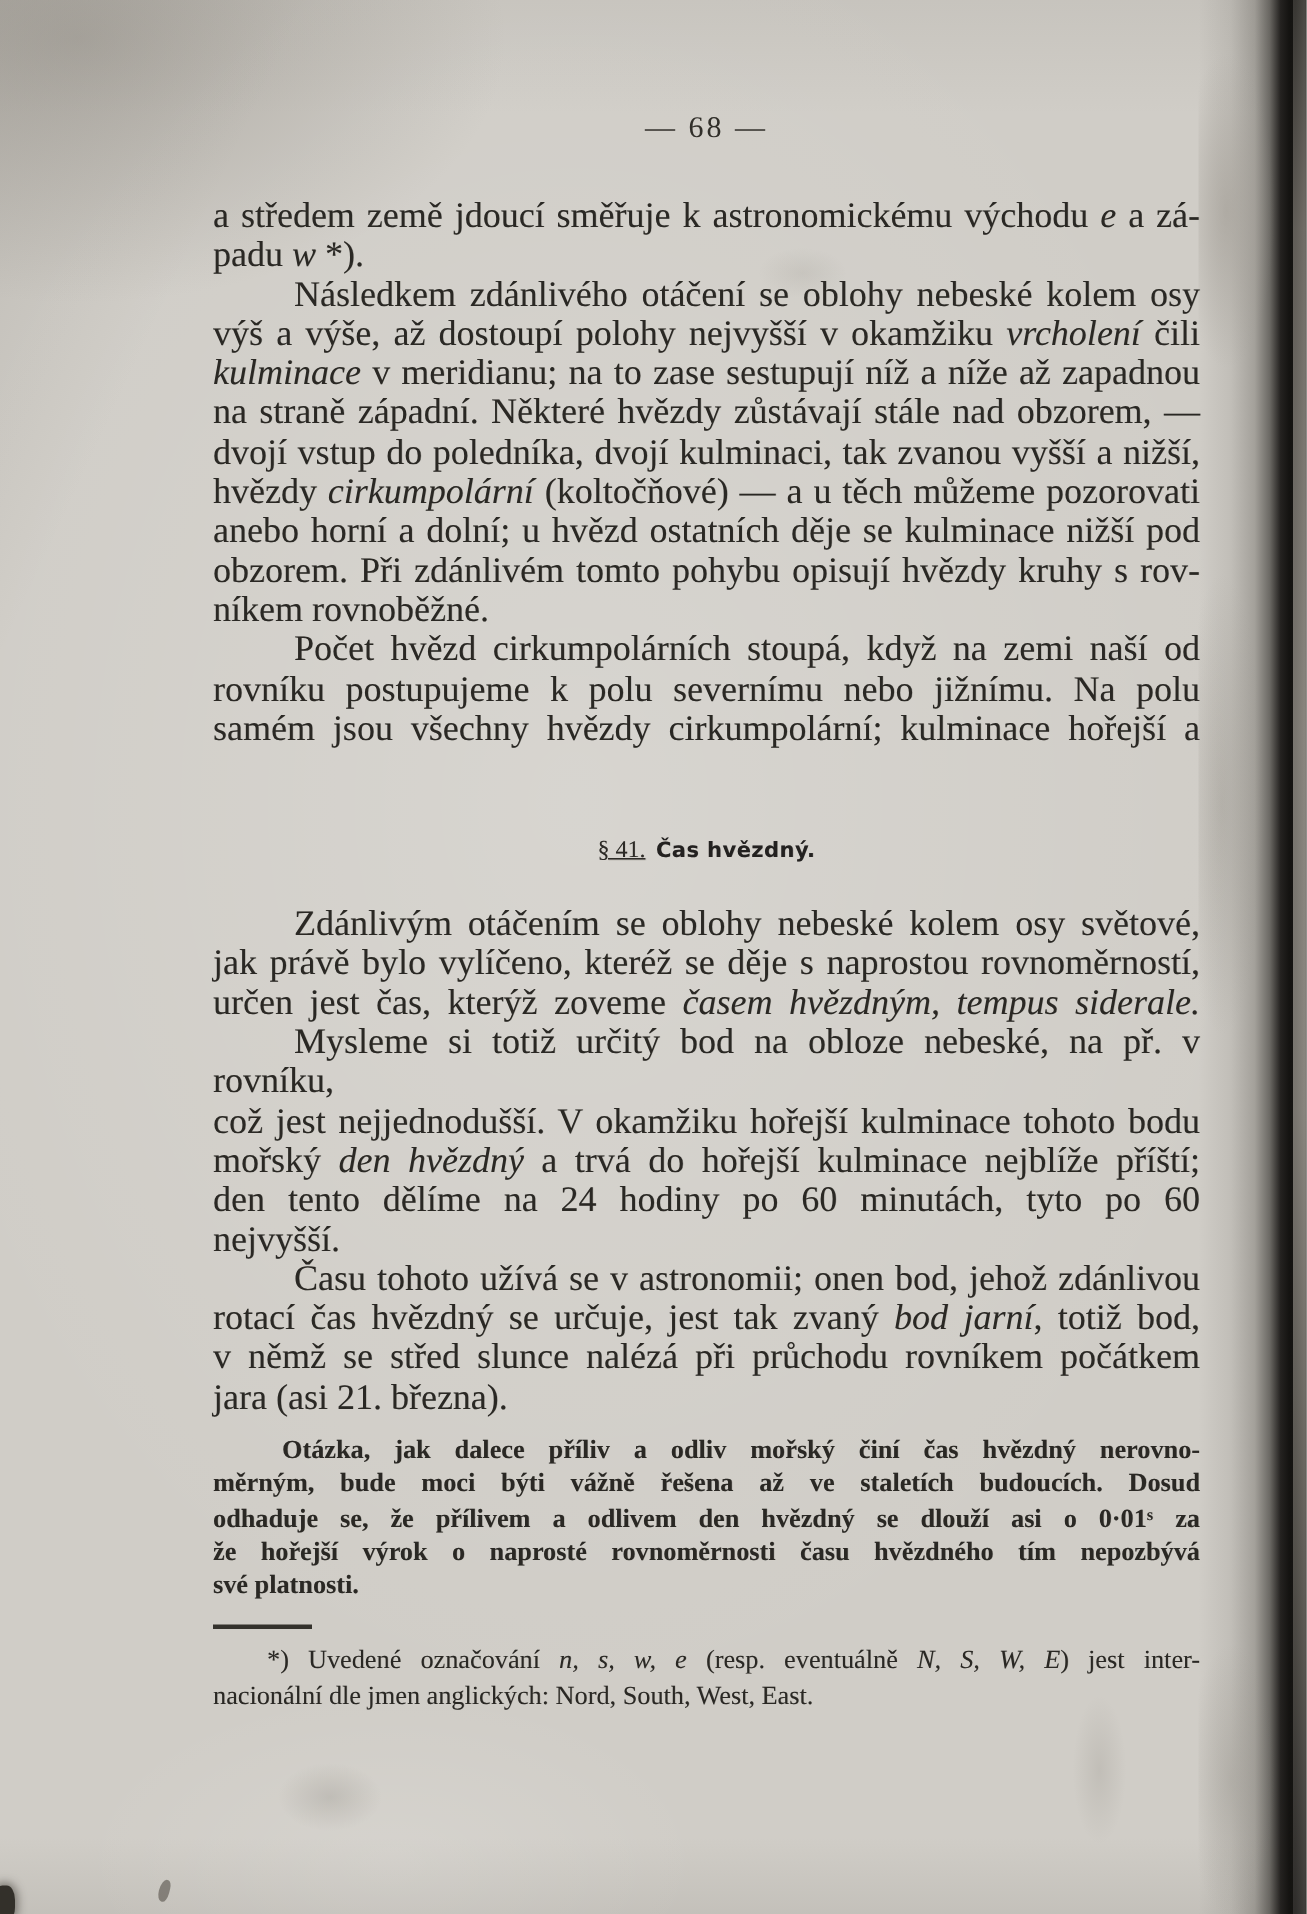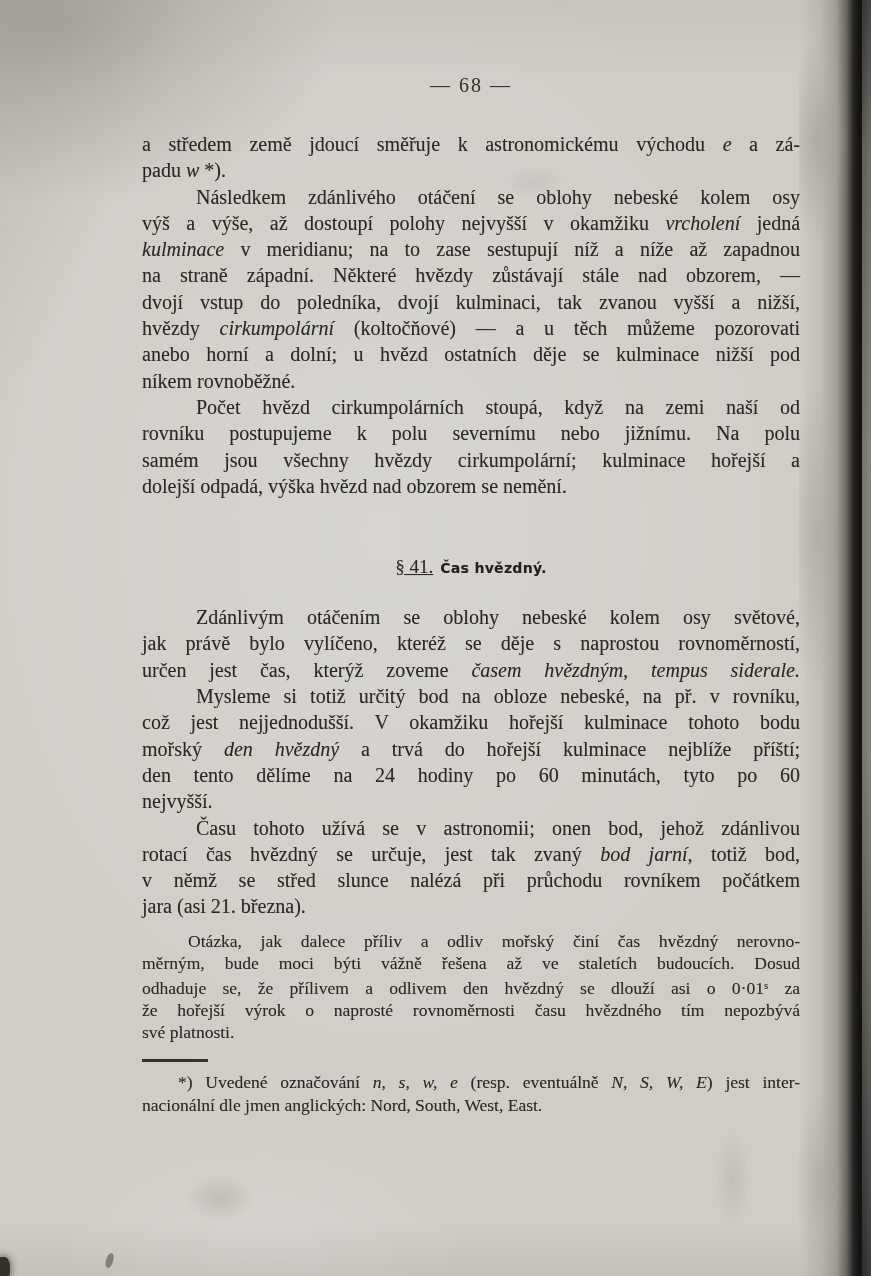--- a/index.html
+++ b/index.html
@@ -14,35 +14,35 @@
       linear-gradient(to bottom, rgba(120,116,108,.10), rgba(120,116,108,0) 6%, rgba(120,116,108,0) 96%, rgba(120,116,108,.14));
     font-family:"Liberation Serif","DejaVu Serif",serif;
     color:#2a2824;
   }
   .textcol{position:absolute;left:142px;top:72px;width:658px;}
   .pagenum{
     text-align:center;font-size:20px;line-height:26px;letter-spacing:2px;
     margin:0 0 33px 0;color:#312f2a;
   }
   .para{margin:0;text-shadow:.3px .3px 0 rgba(48,45,40,.28);}
-  .body{font-size:20px;line-height:26.3px;}
+  .body{font-size:24px;line-height:26.3px;}
   .petit{font-size:17.5px;line-height:22px;}
   .fnp{font-size:17.5px;line-height:23.5px;}
   .tline{text-align:justify;text-align-last:justify;white-space:normal;}
   .tline.lastline{text-align-last:left;}
   .body.indent .tline:first-child{text-indent:54px;}
   .petit.indent .tline:first-child{text-indent:46px;}
   .fnp .tline:first-child{text-indent:36px;}
   .it{font-style:italic;}
   .sup{font-size:.62em;vertical-align:5px;}
   .heading{margin:54px 0 22px 0;text-align:center;line-height:27px;text-shadow:.3px .3px 0 rgba(40,38,34,.3);}
-  .hprefix{font-size:19px;color:#2c2a26;margin-right:7px;text-decoration:underline;}
+  .hprefix{font-size:16px;color:#2c2a26;margin-right:7px;text-decoration:underline;}
   .htitle{font-family:"DejaVu Sans","Liberation Sans",sans-serif;font-weight:bold;font-size:14px;letter-spacing:.3px;color:#232120;}
   .rule{width:66px;height:3px;background:#34322d;margin:16px 0 9px 0;}
-  .p7{margin-top:10px;}
+  .p7{margin-top:10px;font-weight:bold;}
   
   .edge{
     position:absolute;top:0;right:0;bottom:0;width:72px;pointer-events:none;
     background:
       radial-gradient(ellipse 46px 150px at 26% 11%, rgba(158,153,145,.55), rgba(158,153,145,0) 70%),
       radial-gradient(ellipse 40px 220px at 22% 42%, rgba(150,146,138,.38), rgba(150,146,138,0) 70%),
       radial-gradient(ellipse 42px 130px at 30% 93%, rgba(142,138,130,.30), rgba(142,138,130,0) 70%),
       linear-gradient(to right,
         rgba(60,57,51,0) 0%, rgba(60,57,51,.10) 30%, rgba(60,57,51,.30) 52%,
         rgba(45,43,39,.62) 66%, #242220 76%, #141311 84%, #161512 90%,
@@ -66,33 +66,33 @@
 <div class="page">
   <div class="textcol">
     <div class="pagenum">— 68 —</div>
 
     <div class="para body" id="p1">
         <div class="tline"><span>a středem země jdoucí směřuje k astronomickému východu </span><span class="it">e</span><span> a zá-</span></div>
         <div class="tline lastline"><span>padu </span><span class="it">w</span><span> *).</span></div>
       </div>
     <div class="para body indent" id="p2">
         <div class="tline"><span>Následkem zdánlivého otáčení se oblohy nebeské kolem osy</span></div>
-        <div class="tline"><span>výš a výše, až dostoupí polohy nejvyšší v okamžiku </span><span class="it">vrcholení</span><span> jedná</span></div>
+        <div class="tline"><span>výš a výše, až dostoupí polohy nejvyšší v okamžiku </span><span class="it">vrcholení</span><span> čili</span></div>
         <div class="tline"><span class="it">kulminace</span><span> v meridianu; na to zase sestupují níž a níže až zapadnou</span></div>
         <div class="tline"><span>na straně západní. Některé hvězdy zůstávají stále nad obzorem, —</span></div>
         <div class="tline"><span>dvojí vstup do poledníka, dvojí kulminaci, tak zvanou vyšší a nižší,</span></div>
         <div class="tline"><span>hvězdy </span><span class="it">cirkumpolární</span><span> (koltočňové) — a u těch můžeme pozorovati</span></div>
         <div class="tline"><span>anebo horní a dolní; u hvězd ostatních děje se kulminace nižší pod</span></div>
+        <div class="tline"><span>obzorem. Při zdánlivém tomto pohybu opisují hvězdy kruhy s rov-</span></div>
         <div class="tline lastline"><span>níkem rovnoběžné.</span></div>
       </div>
     <div class="para body indent" id="p3">
         <div class="tline"><span>Počet hvězd cirkumpolárních stoupá, když na zemi naší od</span></div>
         <div class="tline"><span>rovníku postupujeme k polu severnímu nebo jižnímu. Na polu</span></div>
         <div class="tline"><span>samém jsou všechny hvězdy cirkumpolární; kulminace hořejší a</span></div>
-        <div class="tline lastline"><span>dolejší odpadá, výška hvězd nad obzorem se nemění.</span></div>
       </div>
 
     <div class="heading">
       <span class="hprefix">§ 41.</span><span class="htitle">Čas hvězdný.</span>
     </div>
 
     <div class="para body indent" id="p4">
         <div class="tline"><span>Zdánlivým otáčením se oblohy nebeské kolem osy světové,</span></div>
         <div class="tline"><span>jak právě bylo vylíčeno, kteréž se děje s naprostou rovnoměrností,</span></div>
         <div class="tline"><span>určen jest čas, kterýž zoveme </span><span class="it">časem hvězdným, tempus siderale.</span></div>

